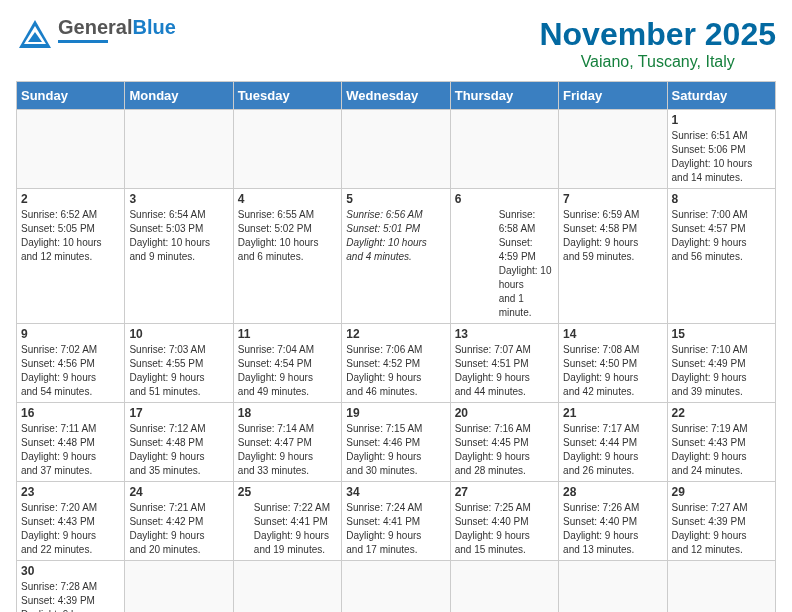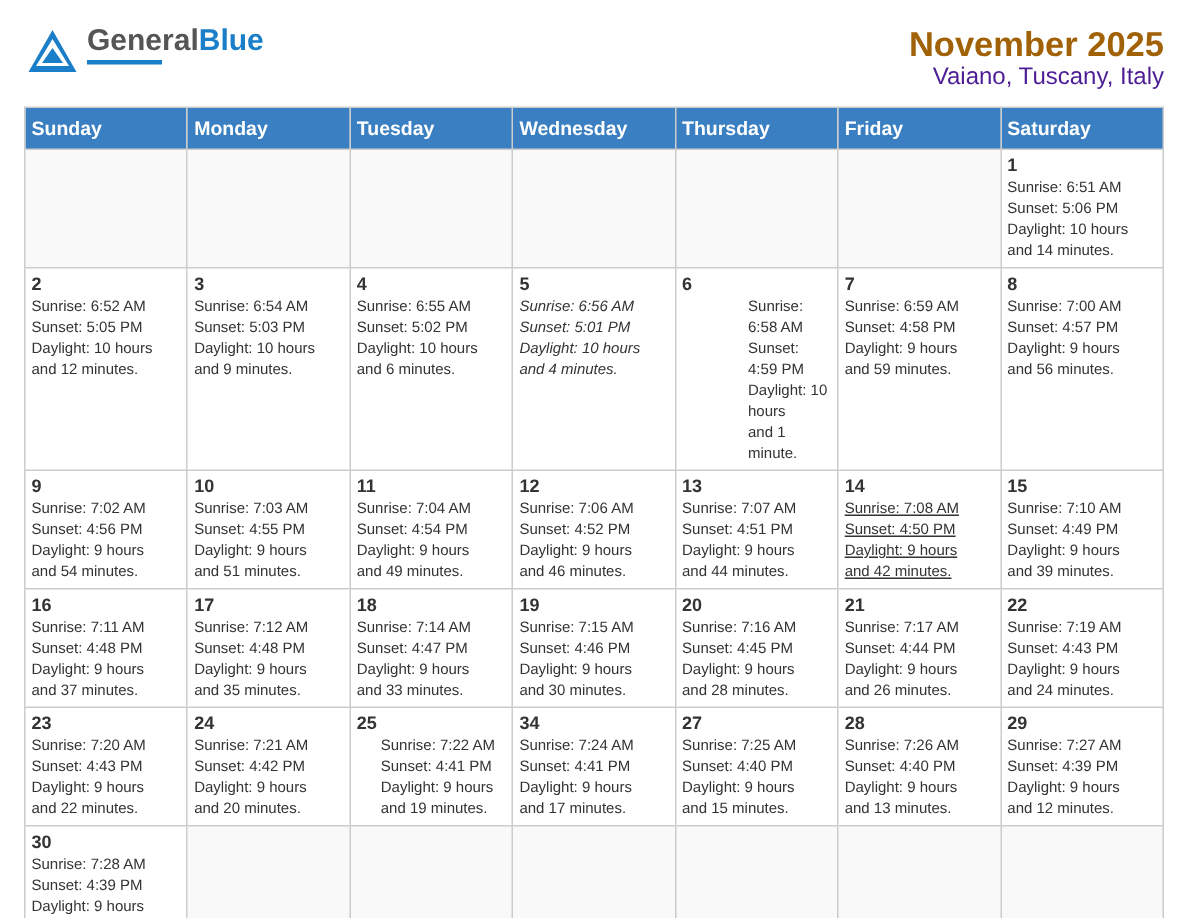--- a/index.html
+++ b/index.html
@@ -24,27 +24,28 @@
     .logo-line {
       width: 50px;
       height: 3px;
       background: #1a7ec8;
       margin-top: 2px;
     }
     .title-area {
       text-align: right;
     }
     .month-title {
-      font-size: 23px;
+      font-size: 32px;
       font-weight: bold;
-      color: #a16207;
+      color: #0369a1;
     }
     .location-title {
       font-size: 16px;
-      color: #4c1d95;
+      color: #15803d;
+      text-align: center;
     }
     .calendar-table {
       width: 100%;
       border-collapse: collapse;
       border: 1px solid #ccc;
     }
     .calendar-table th {
       background: #3a7fc1;
       color: #fff;
       padding: 6px 4px;
@@ -227,21 +228,21 @@
         </td>
         <td>
           <span class="day-number">13</span>
           <div class="day-info" style="white-space: pre-line;">Sunrise: 7:07 AM
 Sunset: 4:51 PM
 Daylight: 9 hours
 and 44 minutes.</div>
         </td>
         <td>
           <span class="day-number">14</span>
-          <div class="day-info" style="white-space: pre-line; text-decoration: underline;">Sunrise: 7:08 AM
+          <div class="day-info" style="white-space: pre-line;">Sunrise: 7:08 AM
 Sunset: 4:50 PM
 Daylight: 9 hours
 and 42 minutes.</div>
         </td>
         <td>
           <span class="day-number">15</span>
           <div class="day-info" style="white-space: pre-line;">Sunrise: 7:10 AM
 Sunset: 4:49 PM
 Daylight: 9 hours
 and 39 minutes.</div>

